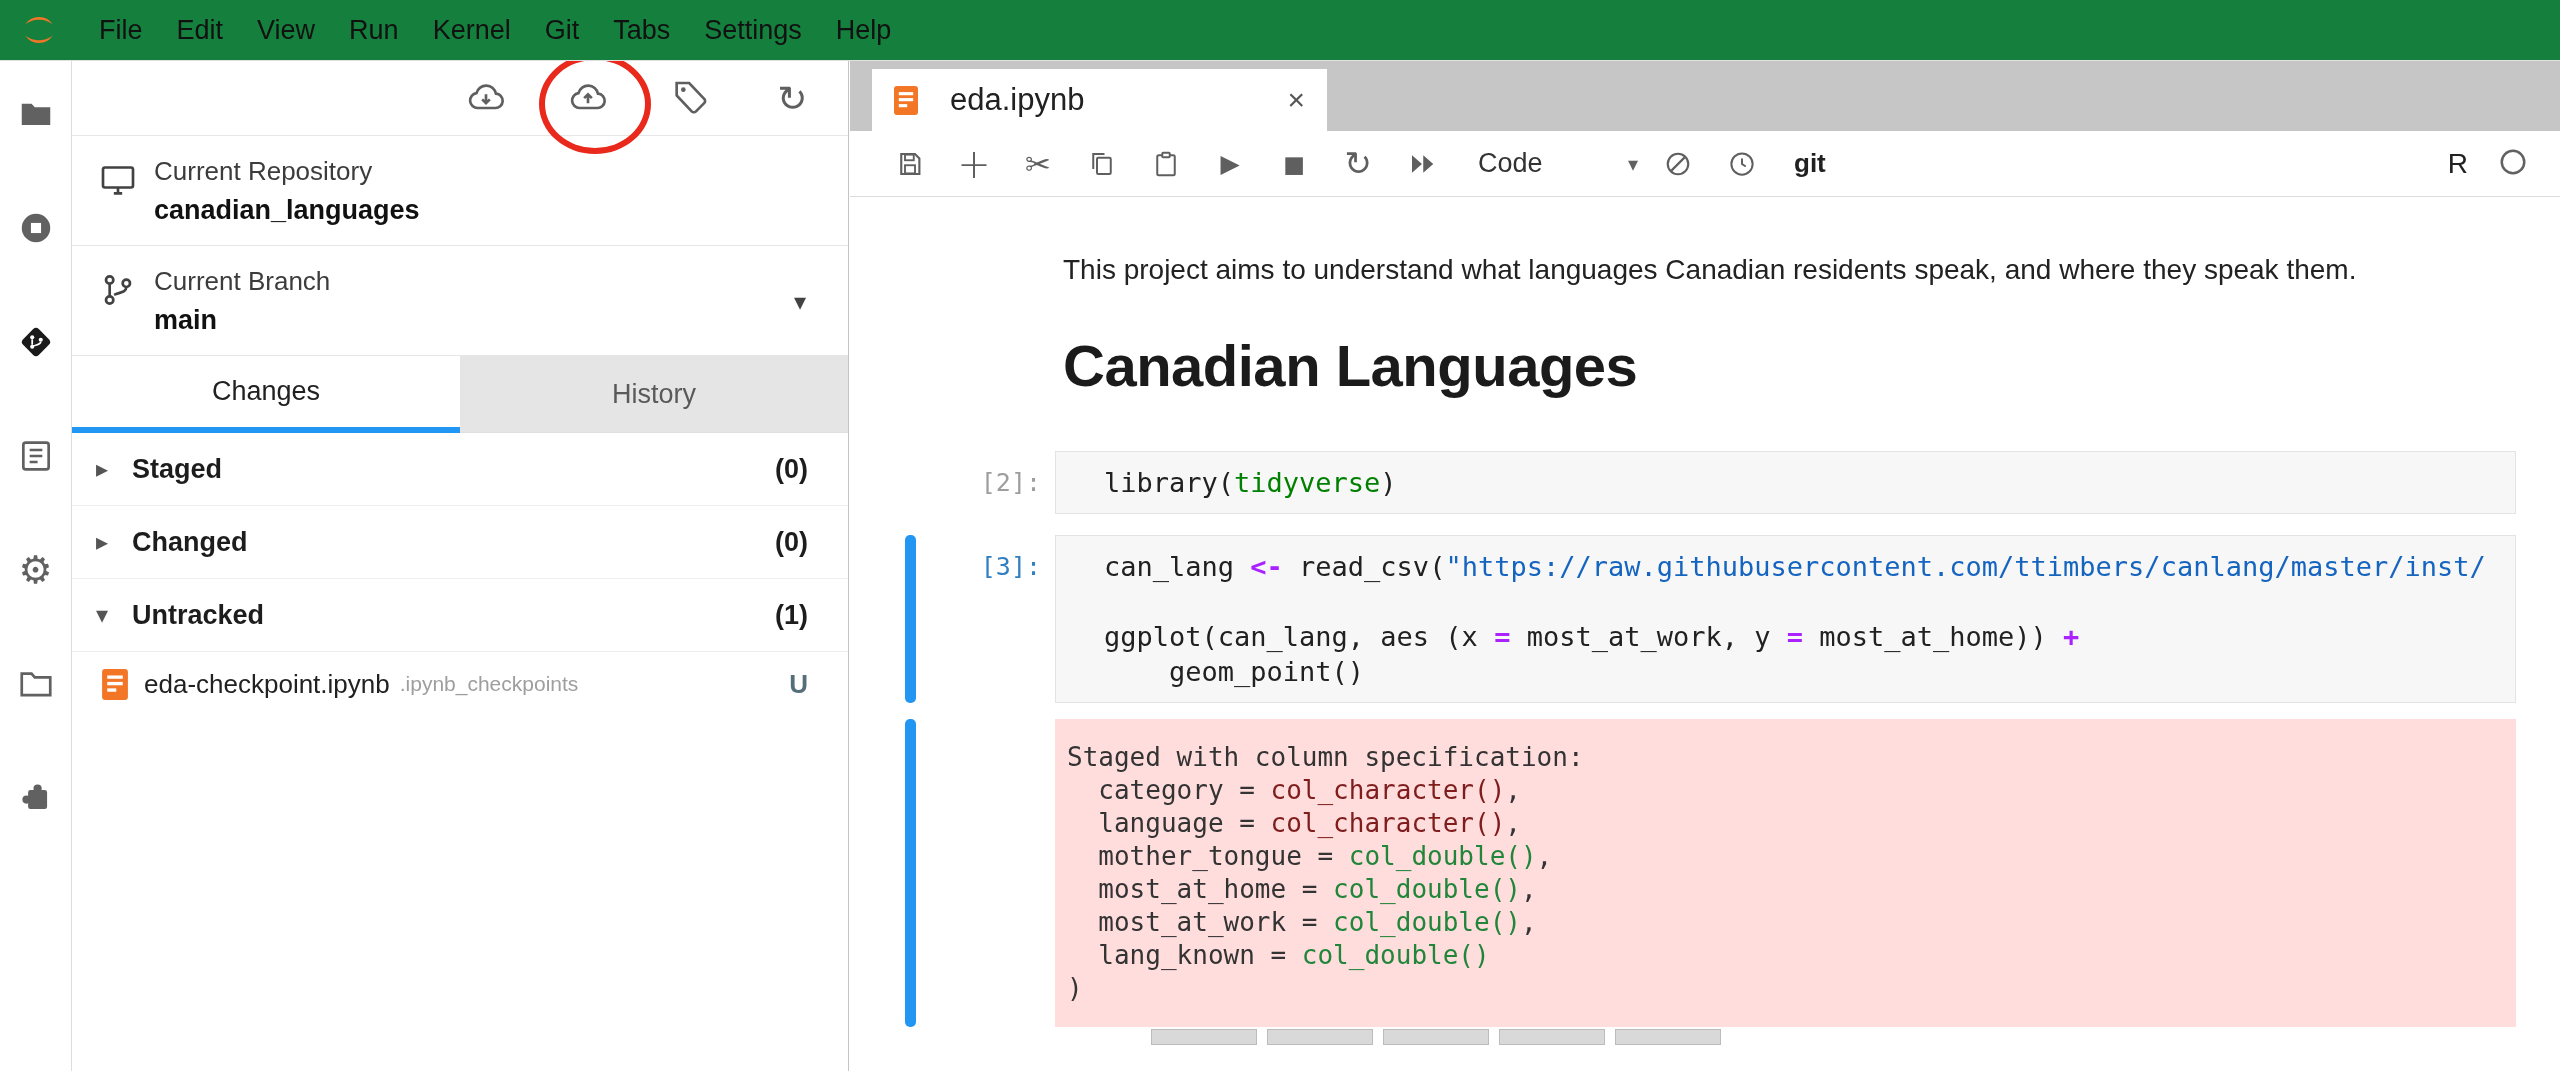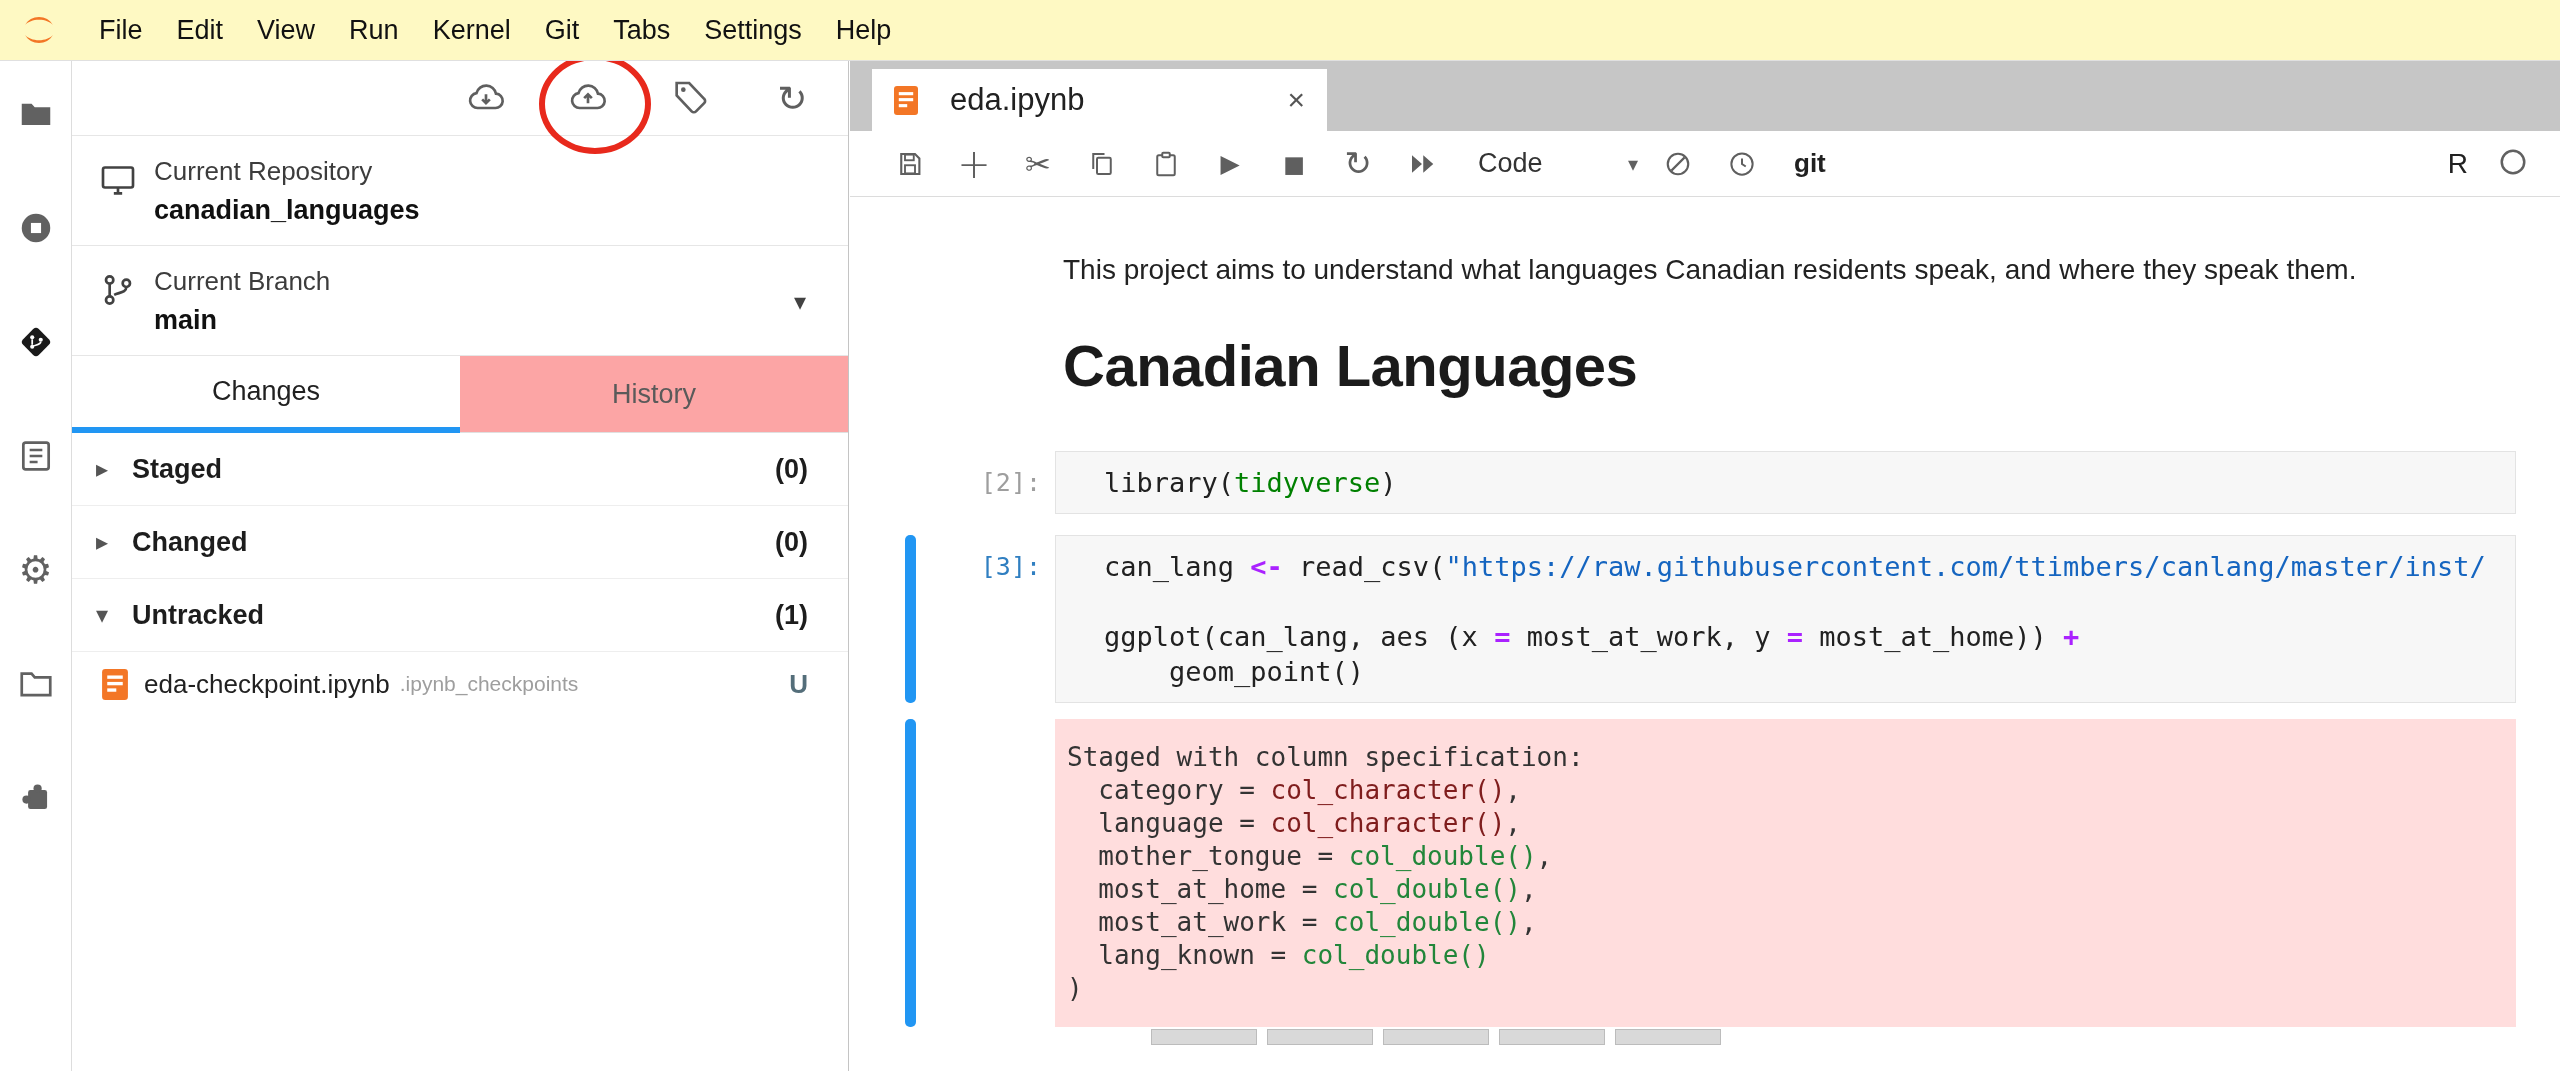--- a/index.html
+++ b/index.html
@@ -1,20 +1,20 @@
 <!DOCTYPE html>
 <html><head>
 <meta charset="utf-8">
 <style>
   html,body{margin:0;padding:0;background:#fff;}
   body{width:2560px;height:1071px;overflow:hidden;font-family:"Liberation Sans",sans-serif;}
   .app{position:relative;width:2560px;height:1071px;background:#fff;}
 
   
-  .menubar{position:absolute;top:0;left:0;width:100%;height:60px;background:#fef9c3;
+  .menubar{position:absolute;top:0;left:0;width:100%;height:60px;background:#15803d;
     border-bottom:1px solid #e0e0e0;display:flex;align-items:center;z-index:6;}
   .logo{width:46px;height:40px;margin:0 20px 0 16px;display:flex;align-items:center;}
   .menu-item{padding:0 17px;font-size:27px;color:#111;cursor:default;}
 
   
   .side-strip{position:absolute;top:61px;left:0;width:72px;bottom:0;background:#fff;
     border-right:1px solid #ddd;display:flex;flex-direction:column;align-items:center;
     padding-top:34px;gap:76px;box-sizing:border-box;}
   .side-btn{width:40px;height:38px;color:#616161;display:flex;align-items:center;justify-content:center;}
   .side-btn.active{color:#1a1a1a;}
@@ -37,21 +37,21 @@
   .info-row .ico{width:40px;height:40px;color:#424242;margin-top:4px;}
   .info-row .ico svg{width:40px;height:40px;}
   .info-txt{margin-left:16px;}
   .info-label{font-size:26px;color:#3c3c3c;}
   .info-name{font-size:27px;font-weight:700;color:#111;margin-top:8px;}
   .row-caret{position:absolute;right:42px;top:42px;font-size:24px;color:#424242;}
 
   .git-tabs{display:flex;height:77px;}
   .g-tab{flex:1;display:flex;align-items:center;justify-content:center;font-size:27px;box-sizing:border-box;}
   .g-tab.active{background:#fff;color:#212121;border-bottom:6px solid #2196f3;}
-  .g-tab.inactive{background:#fca5a5;color:#5a5a5a;border-bottom:1px solid #e0e0e0;text-align:right;}
+  .g-tab.inactive{background:#e5e5e5;color:#5a5a5a;border-bottom:1px solid #e0e0e0;text-align:right;}
 
   .gp-section{height:73px;display:flex;align-items:center;padding:0 40px 0 24px;
     border-bottom:1px solid #eee;box-sizing:border-box;}
   .sec-caret{width:34px;font-size:24px;color:#555;}
   .sec-label{flex:1;font-size:27px;font-weight:700;color:#1d1d1d;margin-left:2px;}
   .sec-count{font-size:27px;font-weight:700;color:#1d1d1d;}
 
   .gp-file-row{height:64px;display:flex;align-items:center;padding:0 40px 0 30px;}
   .nb-file-ico{width:26px;height:31px;margin-right:16px;flex:none;}
   .file-name{font-size:26px;color:#212121;}

